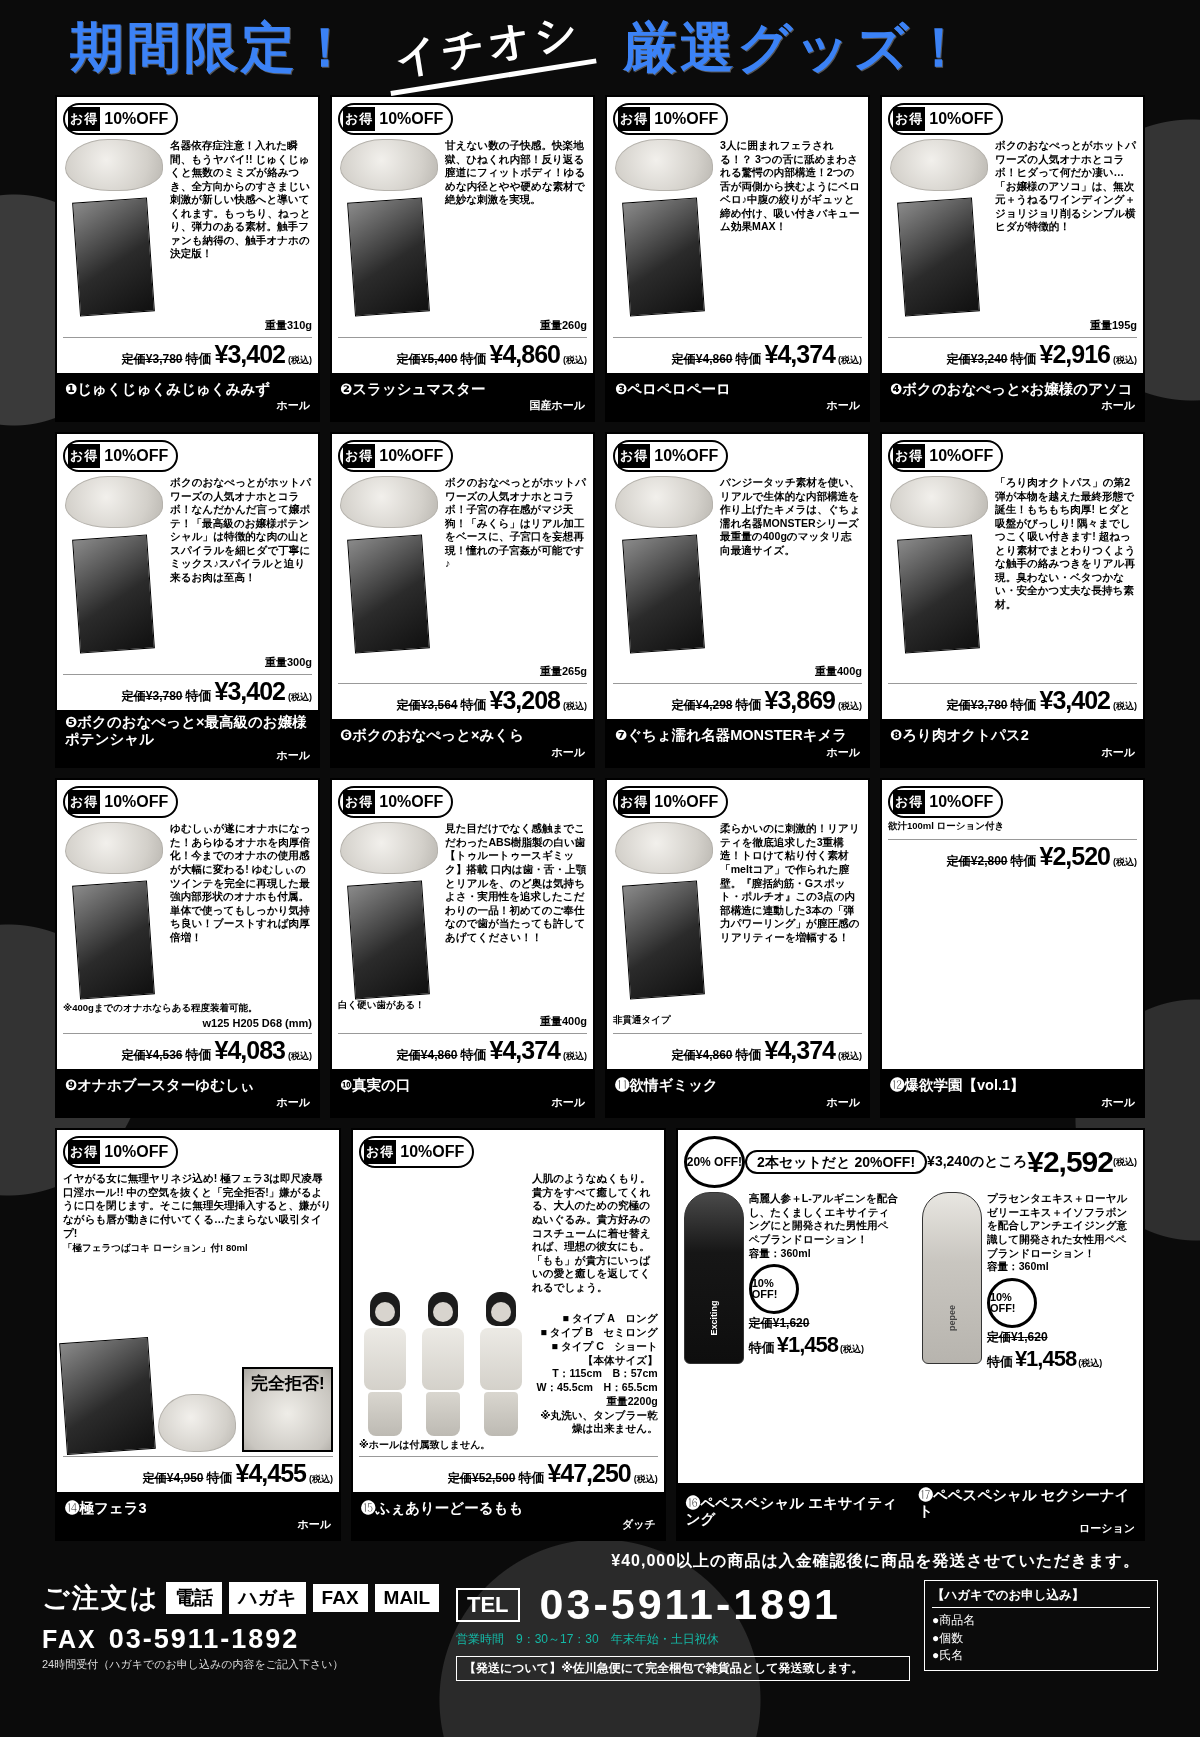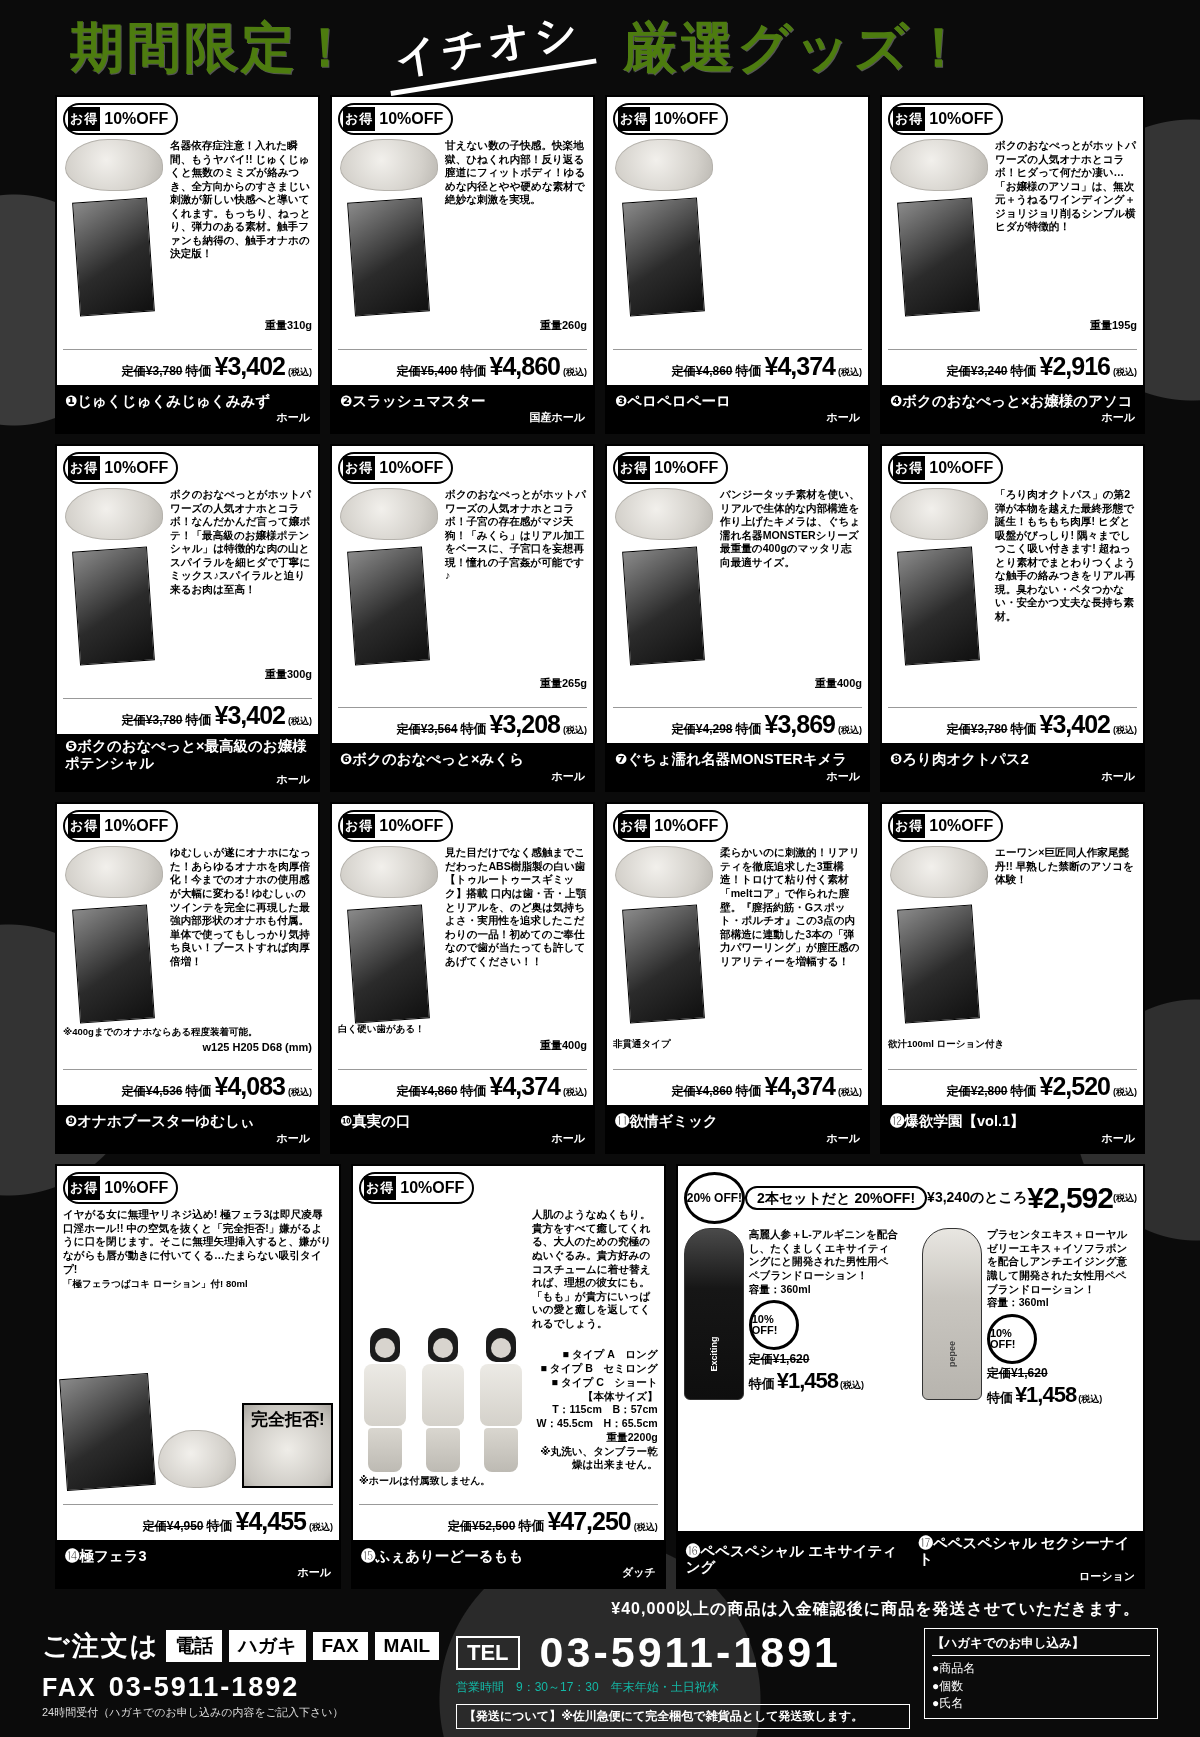--- a/index.html
+++ b/index.html
@@ -9,38 +9,38 @@
     background:
       radial-gradient(circle at 14px 310px, #3a3a3a 0 115px, rgba(0,0,0,0) 116px),
       radial-gradient(circle at 1192px 260px, #343434 0 140px, rgba(0,0,0,0) 141px),
       radial-gradient(circle at 8px 1060px, #333 0 135px, rgba(0,0,0,0) 136px),
       radial-gradient(circle at 1196px 1120px, #2f2f2f 0 120px, rgba(0,0,0,0) 121px),
       radial-gradient(circle at 600px 1700px, #2a2a2a 0 160px, rgba(0,0,0,0) 161px),
       #0b0b0b;
     color:#000;
   }
   .header{display:flex;align-items:center;gap:30px;padding:12px 70px 4px}
-  .h-main{color:#4d7c0f;font-size:54px;font-weight:bold;letter-spacing:3px;text-shadow:1px 1px 0 #555}
+  .h-main{color:#3b82f6;font-size:54px;font-weight:bold;letter-spacing:3px;text-shadow:1px 1px 0 #555}
   .h-hand{color:#fff;font-size:42px;font-weight:bold;transform:rotate(-9deg);border-bottom:5px solid #fff;padding:0 10px 2px;letter-spacing:4px}
 
   .grid{display:grid;grid-template-columns:repeat(4,1fr);gap:10px;margin:6px 55px 0}
   .cell{background:#fff;border:2px solid #000;display:flex;flex-direction:column}
   .cell-body{padding:6px 6px 4px;flex:1;display:flex;flex-direction:column}
   .badge-row{display:flex;align-items:center;gap:4px;border:2px solid #000;border-radius:16px;padding:2px 8px 2px 3px;align-self:flex-start;background:#fff}
   .otoku{background:#000;color:#fff;font-weight:bold;font-size:13px;padding:3px 2px;border-radius:0;letter-spacing:1px}
   .off{font-weight:bold;font-size:16px;letter-spacing:0}
   .cols{display:flex;gap:5px;flex:1;margin-top:4px}
   .imgs{width:41%;display:flex;flex-direction:column;gap:5px;align-items:center}
   .blob{width:94%;height:50px;border-radius:48% 52% 50% 50%/62% 55% 45% 48%;
     background:radial-gradient(circle at 42% 40%,#f2f0ec,#d3d0ca 65%,#b9b6b0);border:1px solid #b5b2ac}
   .pkg{width:72%;height:112px;background:linear-gradient(150deg,#8a8a8a,#2b2b2b 55%,#101010);transform:rotate(-4deg);border:1px solid #000;margin-top:4px}
   .desc{flex:1;font-weight:bold;font-size:10.6px;line-height:1.28;text-align:left}
   .extra{font-weight:bold;font-size:9.5px;margin-top:2px}
   .weight{text-align:right;font-weight:bold;font-size:11px;margin-top:2px}
-  .price{display:flex;align-items:baseline;justify-content:flex-end;gap:3px;border-top:1px solid #999;margin-top:16px;padding-top:2px;white-space:nowrap}
+  .price{display:flex;align-items:baseline;justify-content:flex-end;gap:3px;border-top:1px solid #999;margin-top:4px;padding-top:2px;white-space:nowrap}
   .old{text-decoration:line-through;font-size:12px;font-weight:bold}
   .lab{font-size:13px;font-weight:bold}
   .new{font-size:25px;font-weight:bold;letter-spacing:-1px}
   .tax{font-size:9px;font-weight:bold}
   .title-bar{background:#000;color:#fff;padding:4px 8px 3px;min-height:40px;display:flex;flex-direction:column;justify-content:center}
   .tt{font-size:14.5px;font-weight:bold;line-height:1.15}
   .cat{font-size:11px;font-weight:bold;text-align:right;margin-top:1px}
 
   .bottom-row{display:flex;gap:10px;margin:10px 55px 0}
   .panel-a{width:282px}
@@ -169,20 +169,21 @@
     <div class="cell-body">
       <div class="badge-row">
         <span class="otoku">お得</span>
         <span class="off">10%OFF</span>
       </div>
       <div class="cols">
         <div class="imgs">
           <div class="blob"></div>
           <div class="pkg"></div>
         </div>
+        <div class="desc">3人に囲まれフェラされる！？ 3つの舌に舐めまわされる驚愕の内部構造！2つの舌が両側から挟むようにベロベロ♪中腹の絞りがギュッと締め付け、吸い付きバキューム効果MAX！</div>
       </div>
       <div class="extra"></div>
       <div class="weight"></div>
       <div class="price">
         <span class="old">定価¥4,860</span>
         <span class="lab">特価</span>
         <span class="new">¥4,374</span>
         <span class="tax">(税込)</span>
       </div>
     </div>
@@ -414,27 +415,20 @@
       <div class="tt"><span>⓫</span><span>欲情ギミック</span></div>
       <div class="cat">ホール</div>
     </div>
   </div>
 
   <div class="cell">
     <div class="cell-body">
       <div class="badge-row">
         <span class="otoku">お得</span>
         <span class="off">10%OFF</span>
-      </div>
-      <div class="cols">
-        <div class="imgs">
-          <div class="blob"></div>
-          <div class="pkg"></div>
-        </div>
-        <div class="desc">エーワン×巨匠同人作家尾髭丹!! 早熟した禁断のアソコを体験！</div>
       </div>
       <div class="extra">欲汁100ml ローション付き</div>
       <div class="weight"></div>
       <div class="price">
         <span class="old">定価¥2,800</span>
         <span class="lab">特価</span>
         <span class="new">¥2,520</span>
         <span class="tax">(税込)</span>
       </div>
     </div>

